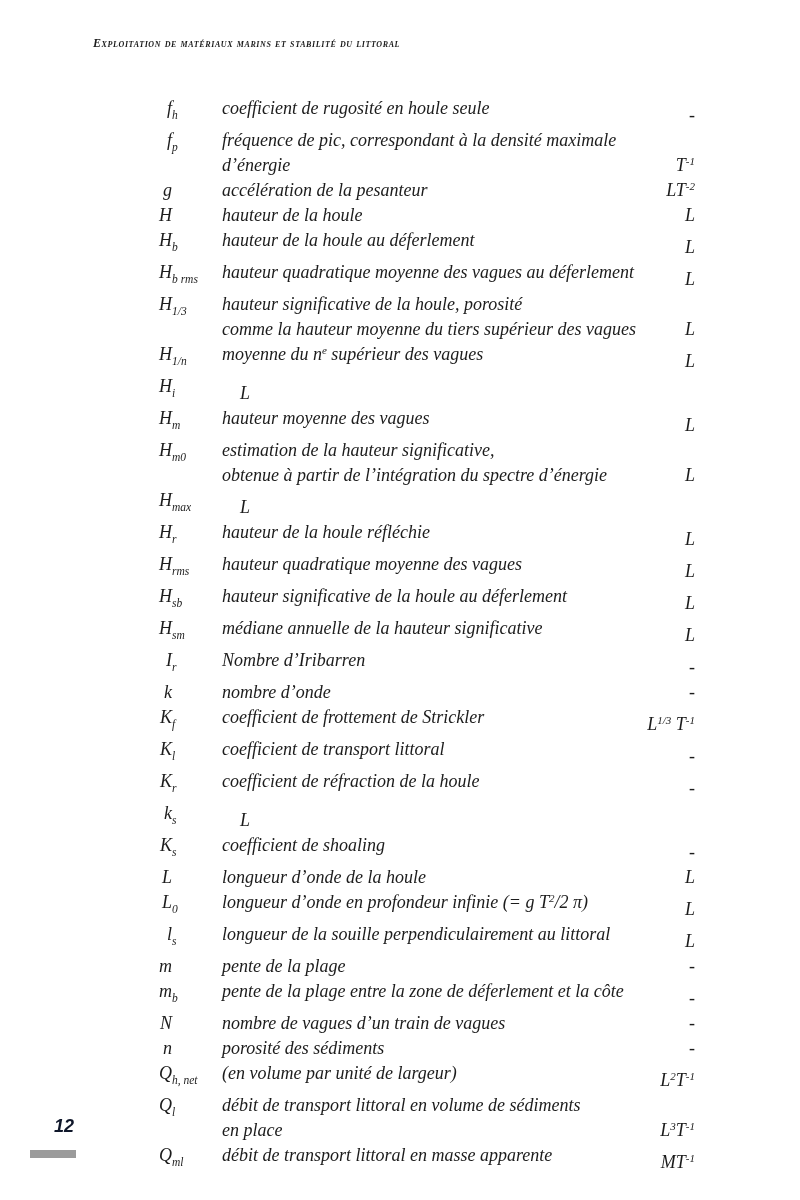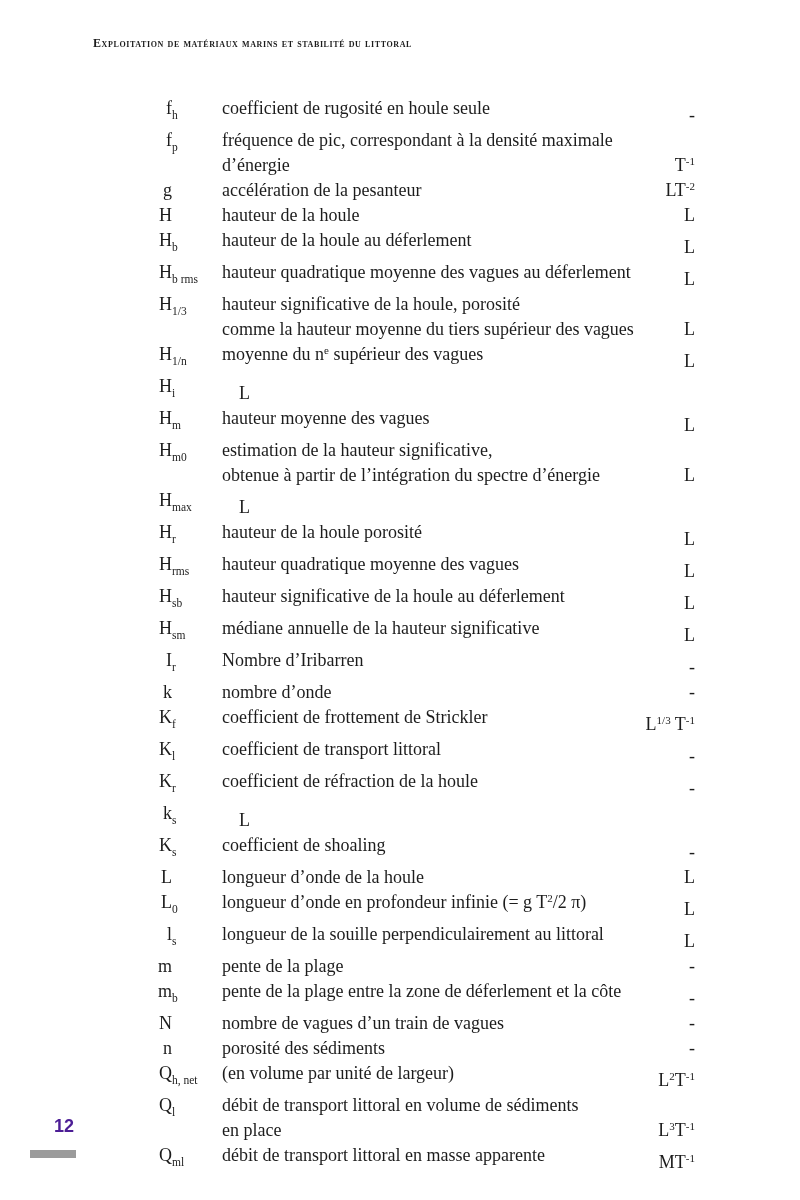--- a/index.html
+++ b/index.html
@@ -8,20 +8,21 @@
     background: #ffffff;
   }
   .page {
     position: relative;
     width: 740px;
     height: 1200px;
     background: #ffffff;
     color: #1c1c1c;
     font-family: "Liberation Serif", serif;
     overflow: hidden;
+    font-style: italic;
   }
   .running-head {
     position: absolute;
     top: 36px;
     left: 93px;
     font-size: 12px;
     font-weight: 700;
     font-variant: small-caps;
     letter-spacing: 0.6px;
     color: #1c1c1c;
@@ -73,21 +74,21 @@
     line-height: 0;
     vertical-align: 6px;
   }
   .footer-page-number {
     position: absolute;
     left: 54px;
     top: 1116px;
     font-family: "Liberation Sans", sans-serif;
     font-size: 18px;
     font-weight: 700;
-    color: #4c1d95;
+    color: #0f172a;
   }
   .footer-bar {
     position: absolute;
     left: 30px;
     top: 1150px;
     width: 46px;
     height: 8px;
     background: #9b9b9b;
   }
 </style>
@@ -175,21 +176,21 @@
         </div>
         <div class="unit">L</div>
       </div>
       <div class="row">
         <div class="sym"><span class="base">H</span><span class="sub">max</span></div>
         <div class="unit">L</div>
       </div>
       <div class="row">
         <div class="sym"><span class="base">H</span><span class="sub">r</span></div>
         <div class="def">
-          <div class="line">hauteur de la houle porosité</div>
+          <div class="line">hauteur de la houle réfléchie</div>
         </div>
         <div class="unit">L</div>
       </div>
       <div class="row">
         <div class="sym"><span class="base">H</span><span class="sub">rms</span></div>
         <div class="def">
           <div class="line">hauteur quadratique moyenne des vagues</div>
         </div>
         <div class="unit">L</div>
       </div>

